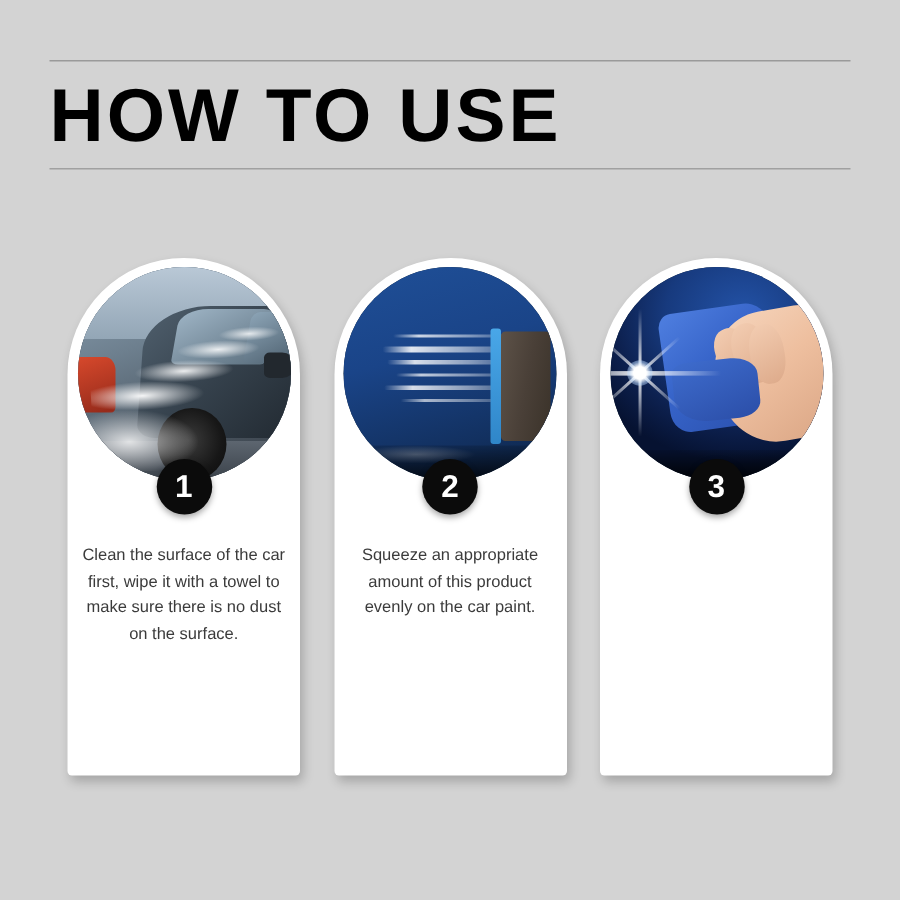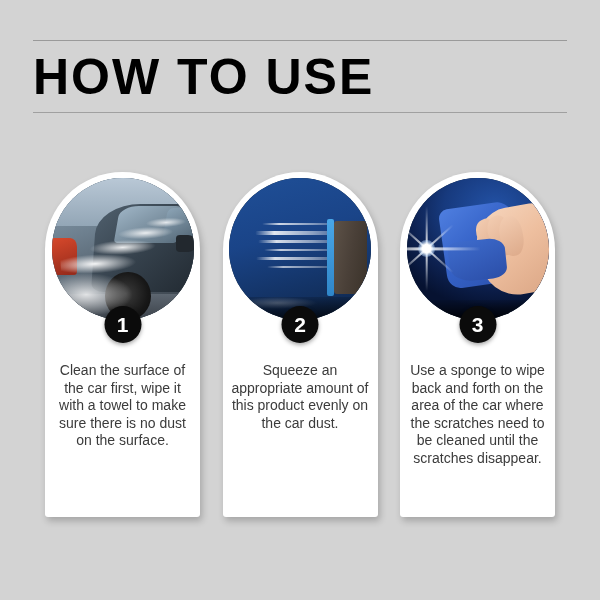--- a/index.html
+++ b/index.html
@@ -92,21 +92,21 @@
     align-items: center;
     justify-content: center;
     box-shadow: 0 2px 4px rgba(0,0,0,0.35);
     z-index: 5;
     font-family: "Liberation Sans", sans-serif;
   }
 
   .card-text {
     margin-top: 42px;
     padding: 0 7px;
-    font-size: 14px;
+    font-size: 11px;
     line-height: 17.5px;
     color: #3b3b3b;
     text-align: center;
     font-family: "Liberation Sans", sans-serif;
   }
 
   
   .scene { position: absolute; inset: 0; }
 
   .s1 { background: linear-gradient(160deg,#8da2b4 0%,#6d7f8e 35%,#4a5560 70%,#353c44 100%); }
@@ -288,21 +288,21 @@
           <i></i>
           <i></i>
         </div>
         <div class="sponge-edge"></div>
         <div class="sponge"></div>
         <div class="reflect"></div>
         <div class="lower-shadow"></div>
       </div>
     </div>
     <div class="card-badge">2</div>
-    <p class="card-text">Squeeze an appropriate amount of this product evenly on the car dust.</p>
+    <p class="card-text">Squeeze an appropriate amount of this product evenly on the car paint.</p>
   </div>
 
   <div class="card">
     <div class="card-media">
       <div class="scene s3">
         <div class="cloth"></div>
         <div class="hand"></div>
         <div class="finger f1"></div>
         <div class="finger f2"></div>
         <div class="finger f3"></div>
@@ -311,16 +311,15 @@
           <div class="ray r1"></div>
           <div class="ray r2"></div>
           <div class="ray r3"></div>
           <div class="ray r4"></div>
           <div class="core"></div>
         </div>
         <div class="bottom-dark"></div>
       </div>
     </div>
     <div class="card-badge">3</div>
-    <p class="card-text">Use a sponge to wipe back and forth on the area of the car where the scratches need to be cleaned until the scratches disappear.</p>
   </div>
 
 </div>
 
 </body></html>

